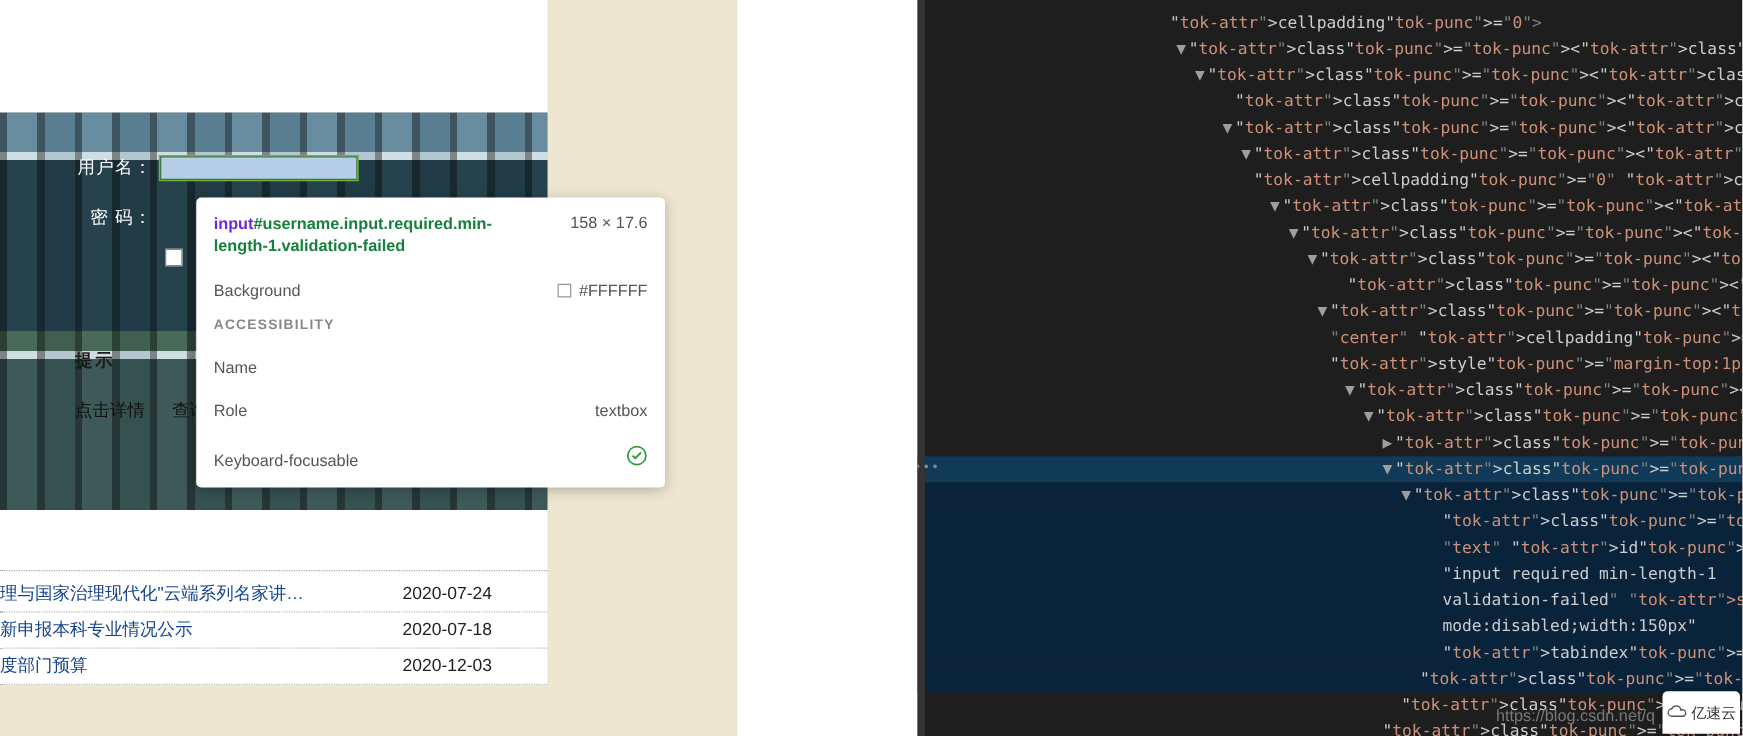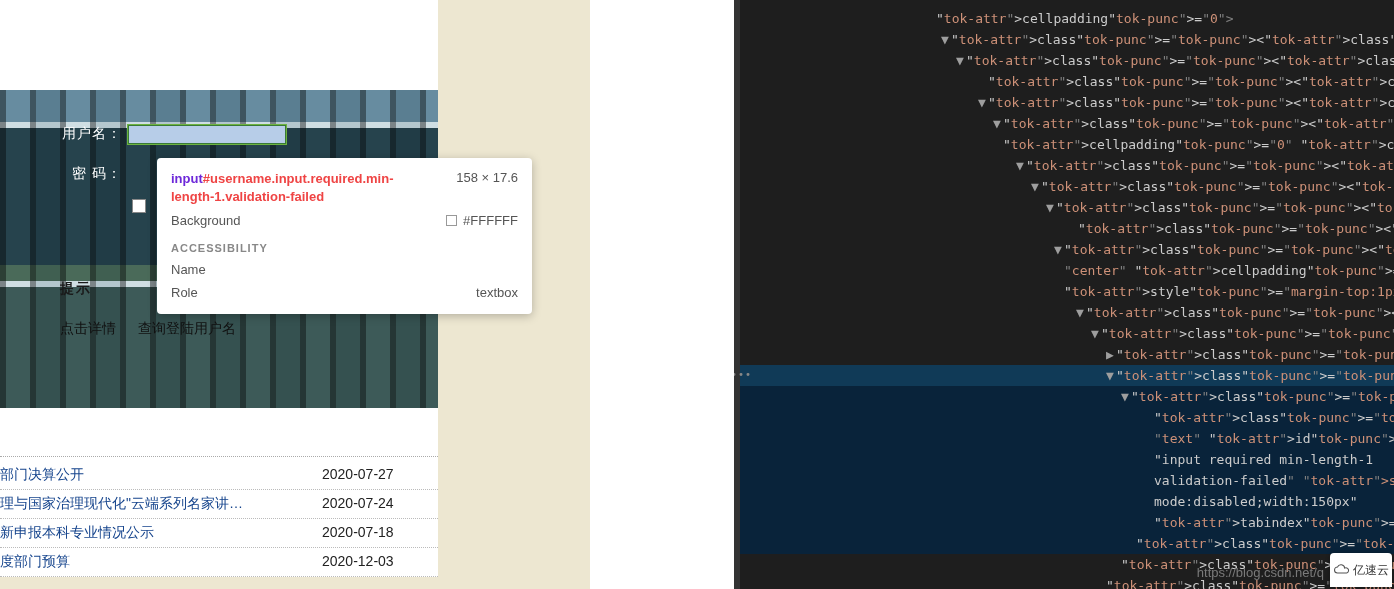--- a/index.html
+++ b/index.html
@@ -63,23 +63,23 @@
     background:#fff;
     border-radius:4px;
     box-shadow:0 2px 10px rgba(0,0,0,.25);
     padding:12px 14px 14px;
     font-family:"Segoe UI",sans-serif;
     color:#333;
   }
   .hover-tooltip .sel-line { display:flex; justify-content:space-between; align-items:flex-start;}
   .hover-tooltip .selector { font-weight:600; line-height:1.35; max-width:260px;}
   .hover-tooltip .selector .tag{color:#6d28d9;}
-  .hover-tooltip .selector .rest{color:#ef4444;}
+  .hover-tooltip .selector .rest{color:#15803d;}
   .hover-tooltip .dim { color:#555; white-space:nowrap; margin-left:8px;}
-  .hover-tooltip .kv { display:flex; justify-content:space-between; margin-top:8px; color:#555;align-items:flex-end;}
+  .hover-tooltip .kv { display:flex; justify-content:space-between; margin-top:20px; color:#555;align-items:flex-end;}
   .hover-tooltip .swatch{display:inline-block;width:11px;height:11px;border:1px solid #999;margin-right:6px;vertical-align:-1px;}
   .hover-tooltip h6{ margin-top:14px; font-size:11px; letter-spacing:1px; color:#888; font-weight:600;}
   
   .article-area{
     position:absolute; top:456px; left:0; width:438px; background:#fff;
     border-top:1px dotted #aaa;
     padding-top:4px;
   }
   .article-area .arow{
     display:flex; justify-content:space-between;
@@ -170,30 +170,33 @@
     <h6>ACCESSIBILITY</h6>
     <div id="tooltip-acc">
         <div class="kv">
           <span>Name</span>
           <span></span>
         </div>
         <div class="kv">
           <span>Role</span>
           <span>textbox</span>
         </div>
+        <div class="kv">
+          <span>Keyboard-focusable</span>
+          <span><svg width="17" height="17" viewBox="0 0 20 20">
+              <circle cx="10" cy="10" r="8.5" fill="none" stroke="#2e9e3f" stroke-width="1.6"></circle>
+              <path d="M6 10l2.5 2.5L14 7" fill="none" stroke="#2e9e3f" stroke-width="1.8"></path>
+            </svg></span>
+        </div>
       </div>
   </div>
 
   <div class="white-strip2"></div>
 
   <div class="article-area">
-      <div class="arow">
-        <span>部门决算公开</span>
-        <span>2020-07-27</span>
-      </div>
       <div class="arow">
         <span>理与国家治理现代化"云端系列名家讲…</span>
         <span>2020-07-24</span>
       </div>
       <div class="arow">
         <span>新申报本科专业情况公示</span>
         <span>2020-07-18</span>
       </div>
       <div class="arow">
         <span>度部门预算</span>

